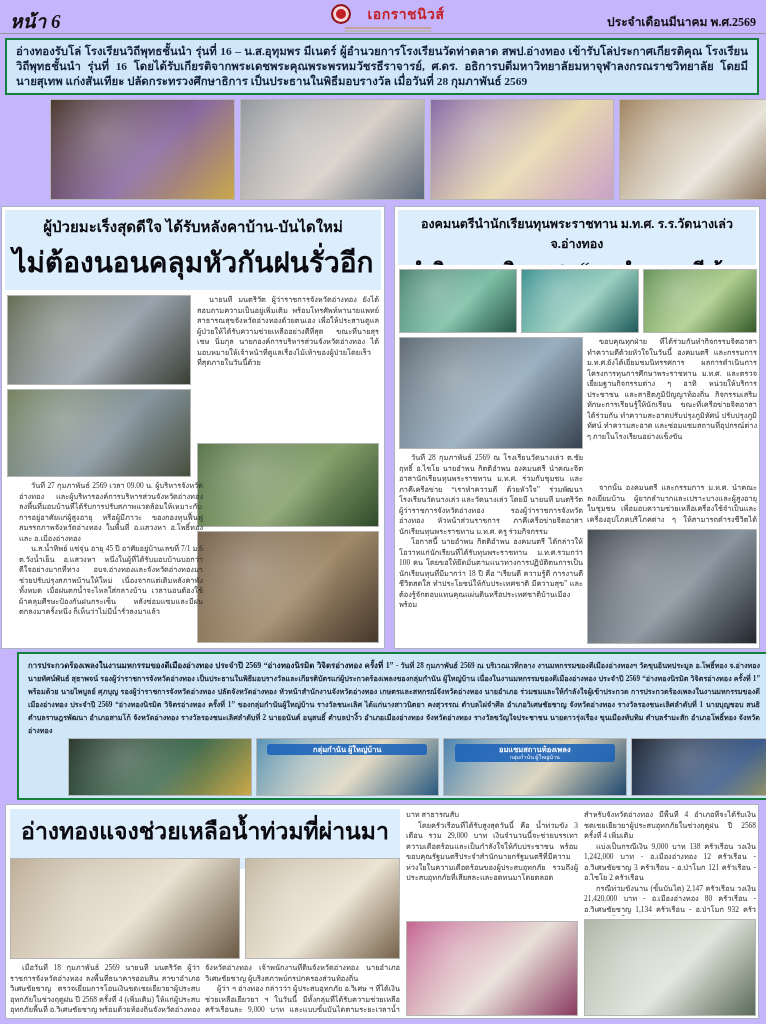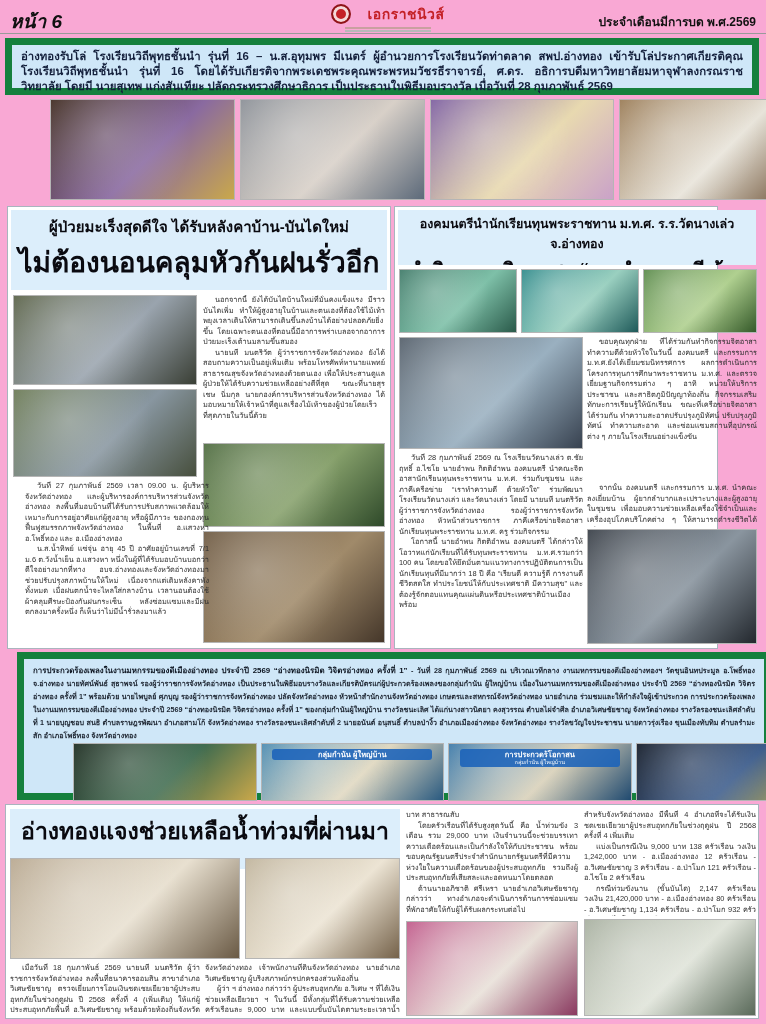--- a/index.html
+++ b/index.html
@@ -1,31 +1,31 @@
 <!DOCTYPE html>
 <html><head>
 <meta charset="utf-8">
 <style>
   html,body{margin:0;padding:0;background:#e9e9e9;}
-  .page{position:relative;width:766px;height:1024px;background:#f9a8d4;margin:0 auto;
-        font-family:Liberation Sans, sans-serif;overflow:hidden;}
+  .page{position:relative;width:766px;height:1024px;background:#c4b5fd;margin:0 auto;
+        font-family:Liberation Serif, serif;overflow:hidden;}
   
   .page-label{position:absolute;left:10px;top:6px;font-size:19px;font-weight:bold;font-style:italic;color:#111;}
   .edition-label{position:absolute;right:10px;top:12px;font-size:12px;font-weight:bold;color:#111;}
   .logo{position:absolute;left:323px;top:3px;width:130px;text-align:center;}
   .logo-row{display:flex;align-items:center;justify-content:center;gap:16px;}
   .logo-emblem{width:16px;height:16px;border-radius:50%;background:#c42127;border:2px solid #8e1418;
                box-shadow:inset 0 0 0 3px #f3d9d9;}
   .logo-title{font-size:14px;font-weight:bold;color:#c42127;letter-spacing:.5px;}
   .logo-bars{margin:2px auto 0;width:86px;}
   .logo-bars div{height:2px;background:#c9a0a0;margin:1px 0;}
   .logo-bars div:last-child{background:#b9b9b9;}
   .header-divider{position:absolute;left:0;top:33px;width:766px;height:1px;background:#9a9a9a;}
   
-  .bluebox{position:absolute;background:#cfe7f8;border:7px solid #15803d;box-sizing:border-box;}
+  .bluebox{position:absolute;background:#cfe7f8;border:2px solid #15803d;box-sizing:border-box;}
   .framebox{position:absolute;background:#ffffff;border:1px solid #a9b4be;box-sizing:border-box;}
   .headline-strip{position:absolute;background:#dceefb;text-align:center;color:#0a0a10;overflow:hidden;}
   
   .caption-top{padding:4px 9px;font-size:11.4px;line-height:1.32;font-weight:bold;color:#14203c;text-align:justify;}
   .txt{position:absolute;font-size:7.4px;line-height:1.42;text-align:justify;color:#2e2e2e;overflow:hidden;}
   .txt p{margin:0;text-indent:12px;}
   .band-text{padding:5px 9px;font-size:7.2px;line-height:1.8;text-align:justify;color:#1c2430;font-weight:bold;overflow:hidden;}
   .band-lead{font-size:7.9px;color:#0c1420;}
   
   .photo{position:absolute;border:1px solid #b5b5b5;box-sizing:border-box;overflow:hidden;}
@@ -45,54 +45,53 @@
   <div class="logo">
     <div class="logo-row">
       <span class="logo-emblem"></span>
       <span class="logo-title">เอกราชนิวส์</span>
     </div>
     <div class="logo-bars">
         <div></div>
         <div></div>
       </div>
   </div>
-  <div class="edition-label">ประจำเดือนมีการบด พ.ศ.2569</div>
+  <div class="edition-label">ประจำเดือนมีนาคม พ.ศ.2569</div>
   <div class="header-divider"></div>
 
   <div class="bluebox" style="left:5px;top:38px;width:754px;height:57px;">
     <div class="caption-top">อ่างทองรับโล่ โรงเรียนวิถีพุทธชั้นนำ รุ่นที่ 16 – น.ส.อุทุมพร มีเนตร์ ผู้อำนวยการโรงเรียนวัดท่าตลาด สพป.อ่างทอง เข้ารับโล่ประกาศเกียรติคุณ โรงเรียนวิถีพุทธชั้นนำ รุ่นที่ 16 โดยได้รับเกียรติจากพระเดชพระคุณพระพรหมวัชรธีราจารย์, ศ.ดร. อธิการบดีมหาวิทยาลัยมหาจุฬาลงกรณราชวิทยาลัย โดยมี นายสุเทพ แก่งสันเทียะ ปลัดกระทรวงศึกษาธิการ เป็นประธานในพิธีมอบรางวัล เมื่อวันที่ 28 กุมภาพันธ์ 2569</div>
   </div>
 
   <div class="photo-row" style="left:5px;top:99px;width:754px;height:101px;">
     <div class="photo" style="background: radial-gradient(circle at 30% 35%, rgba(255, 255, 255, 0.28), rgba(255, 255, 255, 0) 60%), linear-gradient(135deg, rgb(63, 43, 32), rgb(138, 106, 160) 55%, rgb(201, 168, 75));"></div>
     <div class="photo" style="background: radial-gradient(circle at 30% 35%, rgba(255, 255, 255, 0.28), rgba(255, 255, 255, 0) 60%), linear-gradient(135deg, rgb(138, 143, 150), rgb(216, 208, 200) 55%, rgb(93, 106, 122));"></div>
     <div class="photo" style="background: radial-gradient(circle at 30% 35%, rgba(255, 255, 255, 0.28), rgba(255, 255, 255, 0) 60%), linear-gradient(135deg, rgb(125, 95, 160), rgb(232, 217, 176) 55%, rgb(202, 162, 200));"></div>
     <div class="photo" style="background: radial-gradient(circle at 30% 35%, rgba(255, 255, 255, 0.28), rgba(255, 255, 255, 0) 60%), linear-gradient(135deg, rgb(154, 123, 85), rgb(232, 228, 218) 55%, rgb(107, 79, 51));"></div>
   </div>
 
-  <div class="framebox" style="left:7px;top:206px;width:384px;height:443px;">
+  <div class="framebox" style="left:1px;top:206px;width:384px;height:443px;">
     <div class="headline-strip" style="left:3px;top:3px;width:376px;height:80px;">
       <div style="font-size:15px;font-weight:bold;padding-top:5px;">ผู้ป่วยมะเร็งสุดดีใจ ได้รับหลังคาบ้าน-บันไดใหม่</div>
       <div style="font-size:28px;font-weight:bold;margin-top:1px;">ไม่ต้องนอนคลุมหัวกันฝนรั่วอีก</div>
     </div>
     <div class="photo" style="left: 5px; top: 88px; width: 184px; height: 90px; background: radial-gradient(circle at 30% 35%, rgba(255, 255, 255, 0.28), rgba(255, 255, 255, 0) 60%), linear-gradient(135deg, rgb(90, 98, 72), rgb(154, 164, 174) 55%, rgb(58, 63, 53));"></div>
     <div class="photo" style="left: 5px; top: 182px; width: 184px; height: 88px; background: radial-gradient(circle at 30% 35%, rgba(255, 255, 255, 0.28), rgba(255, 255, 255, 0) 60%), linear-gradient(135deg, rgb(107, 122, 85), rgb(136, 150, 160) 55%, rgb(71, 79, 61));"></div>
     <div class="txt" style="left:195px;top:88px;width:182px;height:144px;">
-      <p>นอกจากนี้ ยังได้บันไดบ้านใหม่ที่มั่นคงแข็งแรง มีราวบันไดเพิ่ม ทำให้ผู้สูงอายุในบ้านและตนเองที่ต้องใช้ไม้เท้าพยุงเวลาเดินให้สามารถเดินขึ้นลงบ้านได้อย่างปลอดภัยยิ่งขึ้น โดยเฉพาะตนเองที่ตอนนี้มีอาการพร่าเบลอจากอาการป่วยมะเร็งเต้านมลามขึ้นสมอง</p>
       <p>นายนที มนตริวัต ผู้ว่าราชการจังหวัดอ่างทอง ยังได้สอบถามความเป็นอยู่เพิ่มเติม พร้อมโทรศัพท์หานายแพทย์สาธารณสุขจังหวัดอ่างทองด้วยตนเอง เพื่อให้ประสานดูแลผู้ป่วยให้ได้รับความช่วยเหลืออย่างดีที่สุด ขณะที่นายสุรเชษ นิ่มกุล นายกองค์การบริหารส่วนจังหวัดอ่างทอง ได้มอบหมายให้เจ้าหน้าที่ดูแลเรื่องไม้เท้าของผู้ป่วยโดยเร็วที่สุดภายในวันนี้ด้วย</p>
     </div>
     <div class="photo" style="left: 195px; top: 236px; width: 182px; height: 84px; background: radial-gradient(circle at 30% 35%, rgba(255, 255, 255, 0.28), rgba(255, 255, 255, 0) 60%), linear-gradient(135deg, rgb(78, 107, 63), rgb(134, 160, 107) 55%, rgb(47, 74, 42));"></div>
     <div class="photo" style="left: 195px; top: 324px; width: 182px; height: 112px; background: radial-gradient(circle at 30% 35%, rgba(255, 255, 255, 0.28), rgba(255, 255, 255, 0) 60%), linear-gradient(135deg, rgb(110, 90, 67), rgb(160, 138, 106) 55%, rgb(69, 55, 42));"></div>
     <div class="txt" style="left:5px;top:274px;width:184px;height:162px;margin-left:12px;">
       <p>วันที่ 27 กุมภาพันธ์ 2569 เวลา 09.00 น. ผู้บริหารจังหวัดอ่างทอง และผู้บริหารองค์การบริหารส่วนจังหวัดอ่างทอง ลงพื้นที่มอบบ้านที่ได้รับการปรับสภาพแวดล้อมให้เหมาะกับการอยู่อาศัยแก่ผู้สูงอายุ หรือผู้มีภาวะ ของกองทุนฟื้นฟูสมรรถภาพจังหวัดอ่างทอง ในพื้นที่ อ.แสวงหา อ.โพธิ์ทอง และ อ.เมืองอ่างทอง</p>
       <p>น.ส.น้ำทิพย์ แซ่จุ่น อายุ 45 ปี อาศัยอยู่บ้านเลขที่ 7/1 ม.6 ต.วังน้ำเย็น อ.แสวงหา หนึ่งในผู้ที่ได้รับมอบบ้านบอกว่า ดีใจอย่างมากที่ทาง อบจ.อ่างทองและจังหวัดอ่างทองมาช่วยปรับปรุงสภาพบ้านให้ใหม่ เนื่องจากแต่เดิมหลังคาพังทั้งหมด เมื่อฝนตกน้ำจะไหลใส่กลางบ้าน เวลานอนต้องใช้ผ้าคลุมศีรษะป้องกันฝนกระเซ็น หลังซ่อมแซมและมีฝนตกลงมาครั้งหนึ่ง ก็เห็นว่าไม่มีน้ำรั่วลงมาแล้ว</p>
     </div>
   </div>
 
-  <div class="framebox" style="left:394px;top:206px;width:324px;height:443px;">
+  <div class="framebox" style="left:394px;top:206px;width:366px;height:443px;">
     <div class="headline-strip" style="left:3px;top:3px;width:358px;height:55px;">
       <div style="font-size:12.5px;font-weight:bold;padding-top:4px;">องคมนตรีนำนักเรียนทุนพระราชทาน ม.ท.ศ.  ร.ร.วัดนางเล่ว จ.อ่างทอง</div>
       <div style="font-size:20px;font-weight:bold;">ทำกิจกรรมจิตอาสา “เราทำความดี ด้วยหัวใจ”</div>
     </div>
     <div class="photo" style="left: 4px; top: 62px; width: 118px; height: 64px; background: radial-gradient(circle at 30% 35%, rgba(255, 255, 255, 0.28), rgba(255, 255, 255, 0) 60%), linear-gradient(135deg, rgb(63, 122, 104), rgb(126, 192, 168) 55%, rgb(42, 90, 74));"></div>
     <div class="photo" style="left: 126px; top: 62px; width: 118px; height: 64px; background: radial-gradient(circle at 30% 35%, rgba(255, 255, 255, 0.28), rgba(255, 255, 255, 0) 60%), linear-gradient(135deg, rgb(47, 138, 138), rgb(154, 208, 192) 55%, rgb(31, 90, 90));"></div>
     <div class="photo" style="left: 248px; top: 62px; width: 114px; height: 64px; background: radial-gradient(circle at 30% 35%, rgba(255, 255, 255, 0.28), rgba(255, 255, 255, 0) 60%), linear-gradient(135deg, rgb(90, 138, 74), rgb(176, 208, 144) 55%, rgb(53, 90, 42));"></div>
     <div class="photo" style="left: 4px; top: 130px; width: 184px; height: 112px; background: radial-gradient(circle at 30% 35%, rgba(255, 255, 255, 0.28), rgba(255, 255, 255, 0) 60%), linear-gradient(135deg, rgb(85, 96, 107), rgb(154, 176, 192) 55%, rgb(56, 66, 80));"></div>
     <div class="txt" style="left:192px;top:130px;width:170px;height:144px;">
       <p>ขอบคุณทุกฝ่าย ที่ได้ร่วมกันทำกิจกรรมจิตอาสา ทำความดีด้วยหัวใจในวันนี้ องคมนตรี และกรรมการ ม.ท.ศ.ยังได้เยี่ยมชมนิทรรศการ ผลการดำเนินการโครงการทุนการศึกษาพระราชทาน ม.ท.ศ. และตรวจเยี่ยมฐานกิจกรรมต่าง ๆ อาทิ หน่วยให้บริการประชาชน และสาธิตภูมิปัญญาท้องถิ่น กิจกรรมเสริมทักษะการเรียนรู้ให้นักเรียน ขณะที่เครือข่ายจิตอาสาได้ร่วมกัน ทำความสะอาดปรับปรุงภูมิทัศน์ ปรับปรุงภูมิทัศน์ ทำความสะอาด และซ่อมแซมสถานที่อุปกรณ์ต่าง ๆ ภายในโรงเรียนอย่างแข็งขัน</p>
@@ -111,21 +110,21 @@
     <div class="band-text"><span class="band-lead">การประกวดร้องเพลงในงานมหกรรมของดีเมืองอ่างทอง ประจำปี 2569 “อ่างทองนิรมิต วิจิตรอ่างทอง ครั้งที่ 1”</span> <span>- วันที่ 28 กุมภาพันธ์ 2569 ณ บริเวณเวทีกลาง งานมหกรรมของดีเมืองอ่างทองฯ วัดขุนอินทประมูล อ.โพธิ์ทอง จ.อ่างทอง นายทัศน์พันธ์ สุธาพจน์ รองผู้ว่าราชการจังหวัดอ่างทอง เป็นประธานในพิธีมอบรางวัลและเกียรติบัตรแก่ผู้ประกวดร้องเพลงของกลุ่มกำนัน ผู้ใหญ่บ้าน เนื่องในงานมหกรรมของดีเมืองอ่างทอง ประจำปี 2569 “อ่างทองนิรมิต วิจิตรอ่างทอง ครั้งที่ 1” พร้อมด้วย นายไพบูลย์ ศุภบุญ รองผู้ว่าราชการจังหวัดอ่างทอง ปลัดจังหวัดอ่างทอง หัวหน้าสำนักงานจังหวัดอ่างทอง เกษตรและสหกรณ์จังหวัดอ่างทอง นายอำเภอ ร่วมชมและให้กำลังใจผู้เข้าประกวด การประกวดร้องเพลงในงานมหกรรมของดีเมืองอ่างทอง ประจำปี 2569 “อ่างทองนิรมิต วิจิตรอ่างทอง ครั้งที่ 1” ของกลุ่มกำนันผู้ใหญ่บ้าน รางวัลชนะเลิศ ได้แก่นางสาวนิตยา คงสุวรรณ ตำบลไผ่จำศีล อำเภอวิเศษชัยชาญ จังหวัดอ่างทอง รางวัลรองชนะเลิศลำดับที่ 1 นายบุญชอบ สนธิ ตำบลราษฎรพัฒนา อำเภอสามโก้ จังหวัดอ่างทอง รางวัลรองชนะเลิศลำดับที่ 2 นายอนันต์ อนุสนธิ์ ตำบลป่างิ้ว อำเภอเมืองอ่างทอง จังหวัดอ่างทอง รางวัลขวัญใจประชาชน นายดาวรุ่งเรือง ขุนเมืองทับทิม ตำบลรำมะสัก อำเภอโพธิ์ทอง จังหวัดอ่างทอง</span></div>
     <div class="photo-row" style="left:4px;top:84px;width:746px;height:58px;gap:4px;">
       <div class="photo" style="background: radial-gradient(circle at 30% 35%, rgba(255, 255, 255, 0.28), rgba(255, 255, 255, 0) 60%), linear-gradient(135deg, rgb(26, 42, 30), rgb(63, 107, 79) 55%, rgb(202, 168, 74));"></div>
       <div class="photo" style="background: radial-gradient(circle at 30% 35%, rgba(255, 255, 255, 0.28), rgba(255, 255, 255, 0) 60%), linear-gradient(135deg, rgb(74, 138, 176), rgb(224, 216, 192) 55%, rgb(42, 90, 128));">
         <div class="banner">
           <div class="b1">กลุ่มกำนัน ผู้ใหญ่บ้าน</div>
         </div>
       </div>
       <div class="photo" style="background: radial-gradient(circle at 30% 35%, rgba(255, 255, 255, 0.28), rgba(255, 255, 255, 0) 60%), linear-gradient(135deg, rgb(58, 120, 168), rgb(216, 208, 184) 55%, rgb(32, 74, 112));">
         <div class="banner">
-          <div class="b1">การประกวดร้โอกาสน</div>
+          <div class="b1">อมแซมสถานท้องเพลง</div>
           <div class="b2">กลุ่มกำนัน ผู้ใหญ่บ้าน</div>
         </div>
       </div>
       <div class="photo" style="background: radial-gradient(circle at 30% 35%, rgba(255, 255, 255, 0.28), rgba(255, 255, 255, 0) 60%), linear-gradient(135deg, rgb(16, 24, 38), rgb(58, 90, 138) 55%, rgb(216, 192, 80));"></div>
     </div>
   </div>
 
   <div class="framebox" style="left:5px;top:804px;width:754px;height:215px;">
     <div class="headline-strip" style="left:4px;top:4px;width:390px;height:60px;line-height:45px;font-size:23px;font-weight:bold;">อ่างทองแจงช่วยเหลือน้ำท่วมที่ผ่านมา</div>
     <div class="photo" style="left: 4px; top: 53px; width: 230px; height: 101px; background: radial-gradient(circle at 30% 35%, rgba(255, 255, 255, 0.28), rgba(255, 255, 255, 0) 60%), linear-gradient(135deg, rgb(184, 168, 144), rgb(232, 224, 208) 55%, rgb(106, 90, 69));"></div>
@@ -133,21 +132,20 @@
     <div class="txt" style="left:4px;top:158px;width:190px;height:53px;">
       <p>เมื่อวันที่ 18 กุมภาพันธ์ 2569 นายนที มนตริวัต ผู้ว่าราชการจังหวัดอ่างทอง ลงพื้นที่ธนาคารออมสิน สาขาอำเภอวิเศษชัยชาญ ตรวจเยี่ยมการโอนเงินชดเชยเยียวยาผู้ประสบอุทกภัยในช่วงฤดูฝน ปี 2568 ครั้งที่ 4 (เพิ่มเติม) ให้แก่ผู้ประสบอุทกภัยพื้นที่ อ.วิเศษชัยชาญ พร้อมด้วยท้องถิ่นจังหวัดอ่างทอง หัวหน้าสำนักงานป้องกันและบรรเทาสาธารณภัย</p>
     </div>
     <div class="txt" style="left:199px;top:158px;width:195px;height:53px;">
       <p style="text-indent:0;">จังหวัดอ่างทอง เจ้าพนักงานที่ดินจังหวัดอ่างทอง นายอำเภอวิเศษชัยชาญ ผู้บริงสภาพบ์กรปกครองส่วนท้องถิ่น</p>
       <p>ผู้ว่า ฯ อ่างทอง กล่าวว่า ผู้ประสบอุทกภัย อ.วิเศษ ฯ ที่ได้เงินช่วยเหลือเยียวยา ฯ ในวันนี้ มีทั้งกลุ่มที่ได้รับความช่วยเหลือครัวเรือนละ 9,000 บาท และแบบขั้นบันไดตามระยะเวลาน้ำท่วมขัง 1-4 เดือน จำนวน 5,000-10,000- 15,000 และ 20,000</p>
     </div>
     <div class="txt" style="left:400px;top:5px;width:172px;height:108px;">
       <p style="text-indent:0;">บาท สาธารณสับ</p>
       <p>โดยครัวเรือนที่ได้รับสูงสุดวันนี้ คือ น้ำท่วมขัง 3 เดือน รวม 29,000 บาท เงินจำนวนนี้จะช่วยบรรเทาความเดือดร้อนและเป็นกำลังใจให้กับประชาชน พร้อมขอบคุณรัฐมนตรีประจำสำนักนายกรัฐมนตรีที่มีความห่วงใยในความเดือดร้อนของผู้ประสบอุทกภัย รวมถึงผู้ประสบอุทกภัยที่เสียสละและอดทนมาโดยตลอด</p>
-      <p>ด้านนายอภิชาติ ศรีเหรา นายอำเภอวิเศษชัยชาญ กล่าวว่า ทางอำเภอจะดำเนินการด้านการซ่อมแซมที่พักอาศัยให้กับผู้ได้รับผลกระทบต่อไป</p>
     </div>
     <div class="photo" style="left: 400px; top: 116px; width: 172px; height: 95px; background: radial-gradient(circle at 30% 35%, rgba(255, 255, 255, 0.28), rgba(255, 255, 255, 0) 60%), linear-gradient(135deg, rgb(192, 90, 138), rgb(232, 224, 216) 55%, rgb(138, 58, 96));"></div>
     <div class="txt" style="left:578px;top:5px;width:172px;height:106px;">
       <p style="text-indent:0;">สำหรับจังหวัดอ่างทอง มีพื้นที่ 4 อำเภอที่จะได้รับเงินชดเชยเยียวยาผู้ประสบอุทกภัยในช่วงฤดูฝน ปี 2568 ครั้งที่ 4 เพิ่มเติม</p>
       <p>แบ่งเป็นกรณีเงิน 9,000 บาท 138 ครัวเรือน วงเงิน 1,242,000 บาท - อ.เมืองอ่างทอง 12 ครัวเรือน - อ.วิเศษชัยชาญ 3 ครัวเรือน - อ.ป่าโมก 121 ครัวเรือน - อ.ไชโย 2 ครัวเรือน</p>
       <p>กรณีท่วมขังนาน (ขั้นบันได) 2,147 ครัวเรือน วงเงิน 21,420,000 บาท - อ.เมืองอ่างทอง 80 ครัวเรือน - อ.วิเศษชัยชาญ 1,134 ครัวเรือน - อ.ป่าโมก 932 ครัวเรือน - อ.ไชโย 1 ครัวเรือน</p>
     </div>
     <div class="photo" style="left: 578px; top: 114px; width: 172px; height: 97px; background: radial-gradient(circle at 30% 35%, rgba(255, 255, 255, 0.28), rgba(255, 255, 255, 0) 60%), linear-gradient(135deg, rgb(168, 176, 160), rgb(224, 228, 218) 55%, rgb(90, 106, 90));"></div>
   </div>
 

